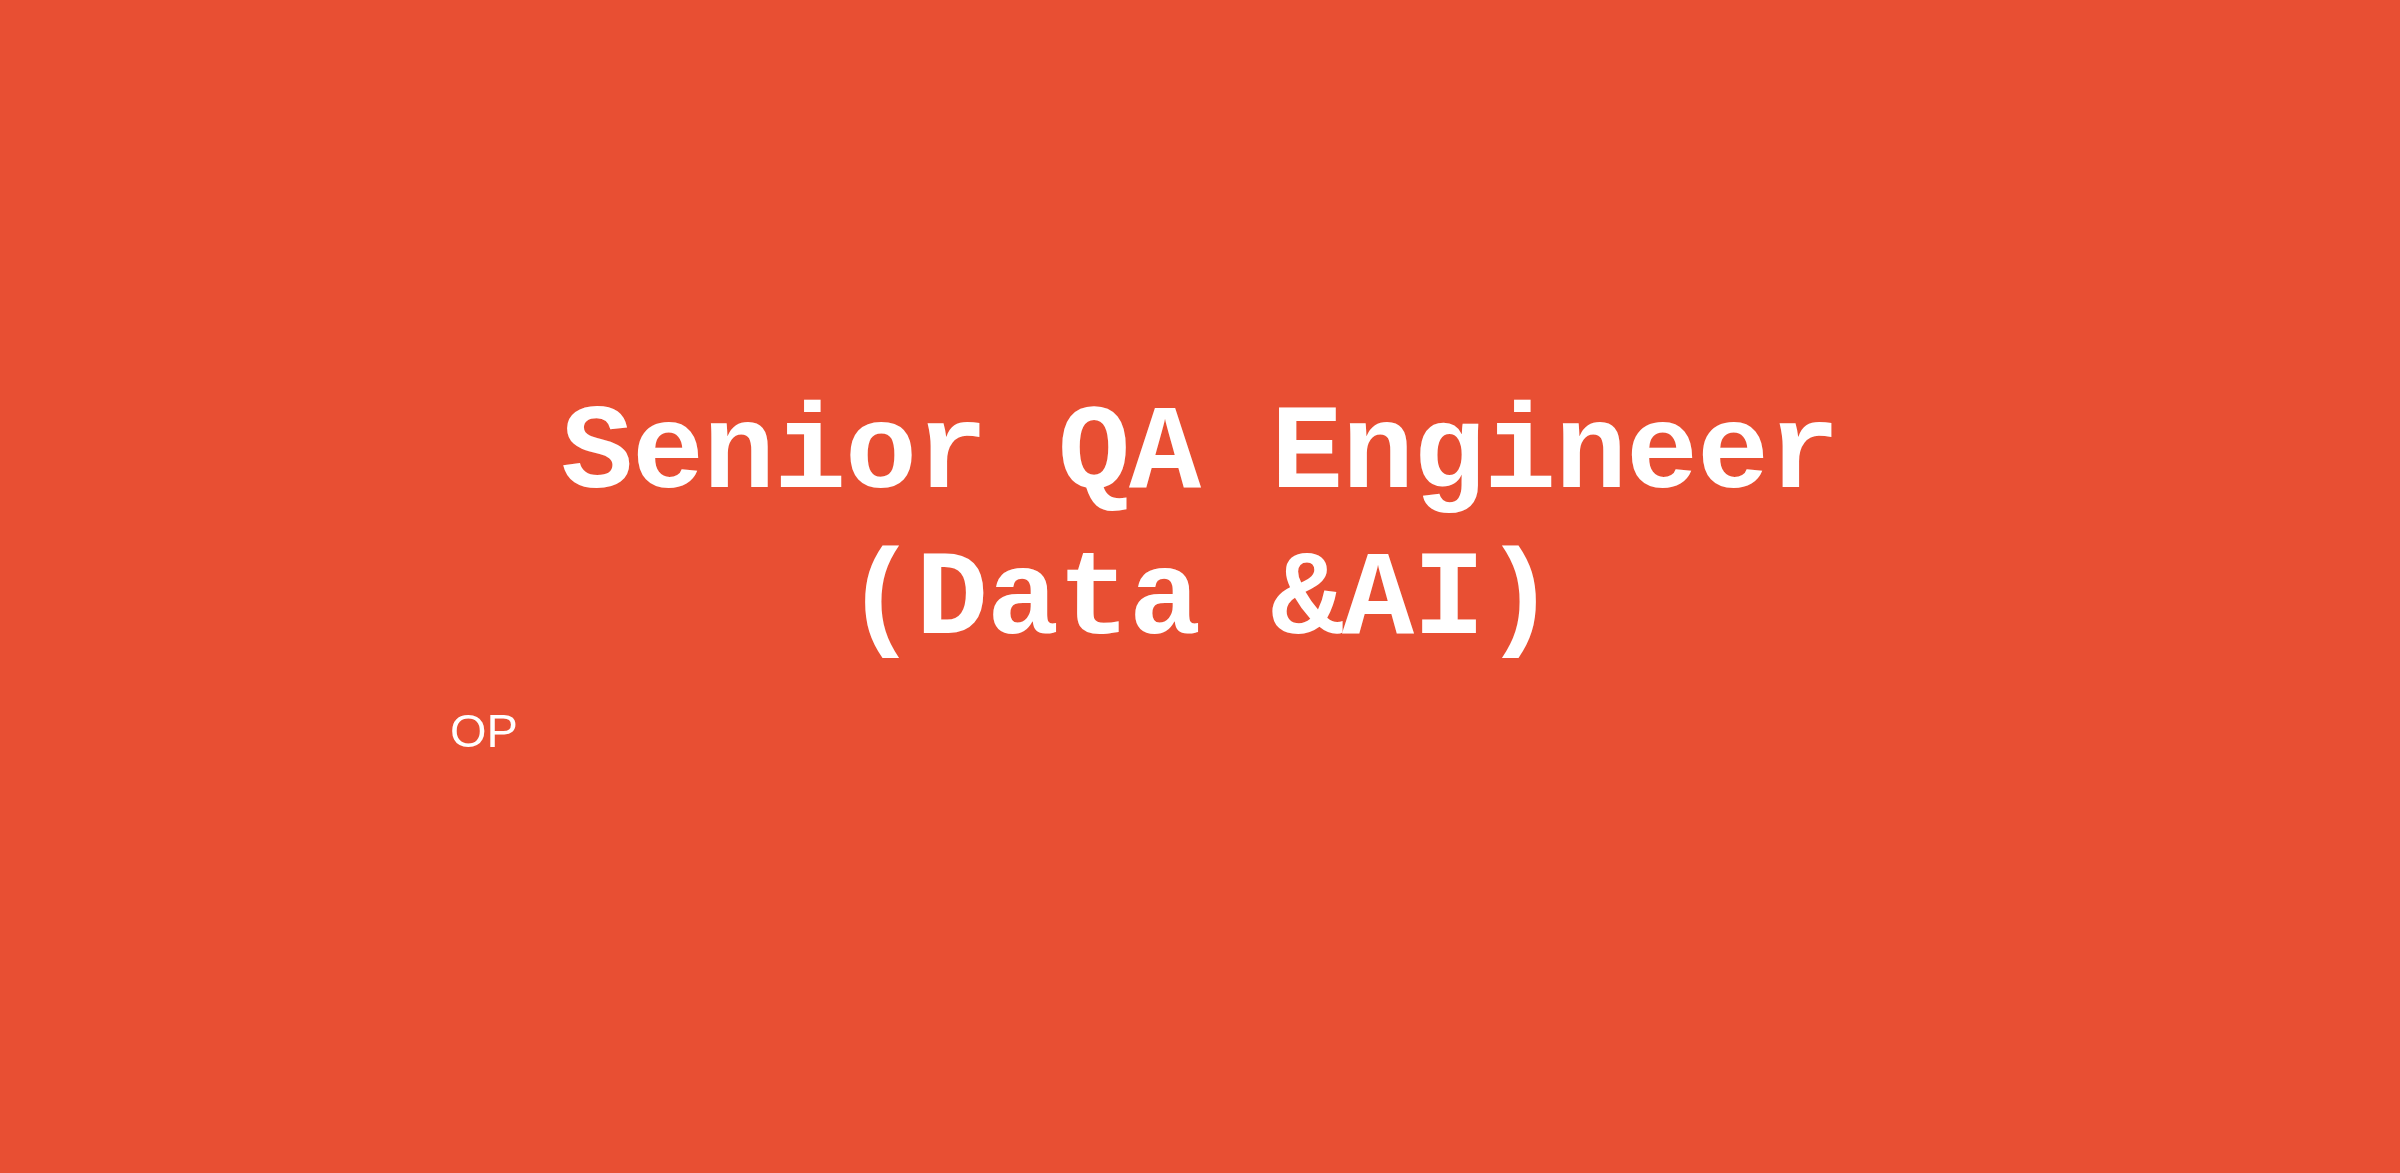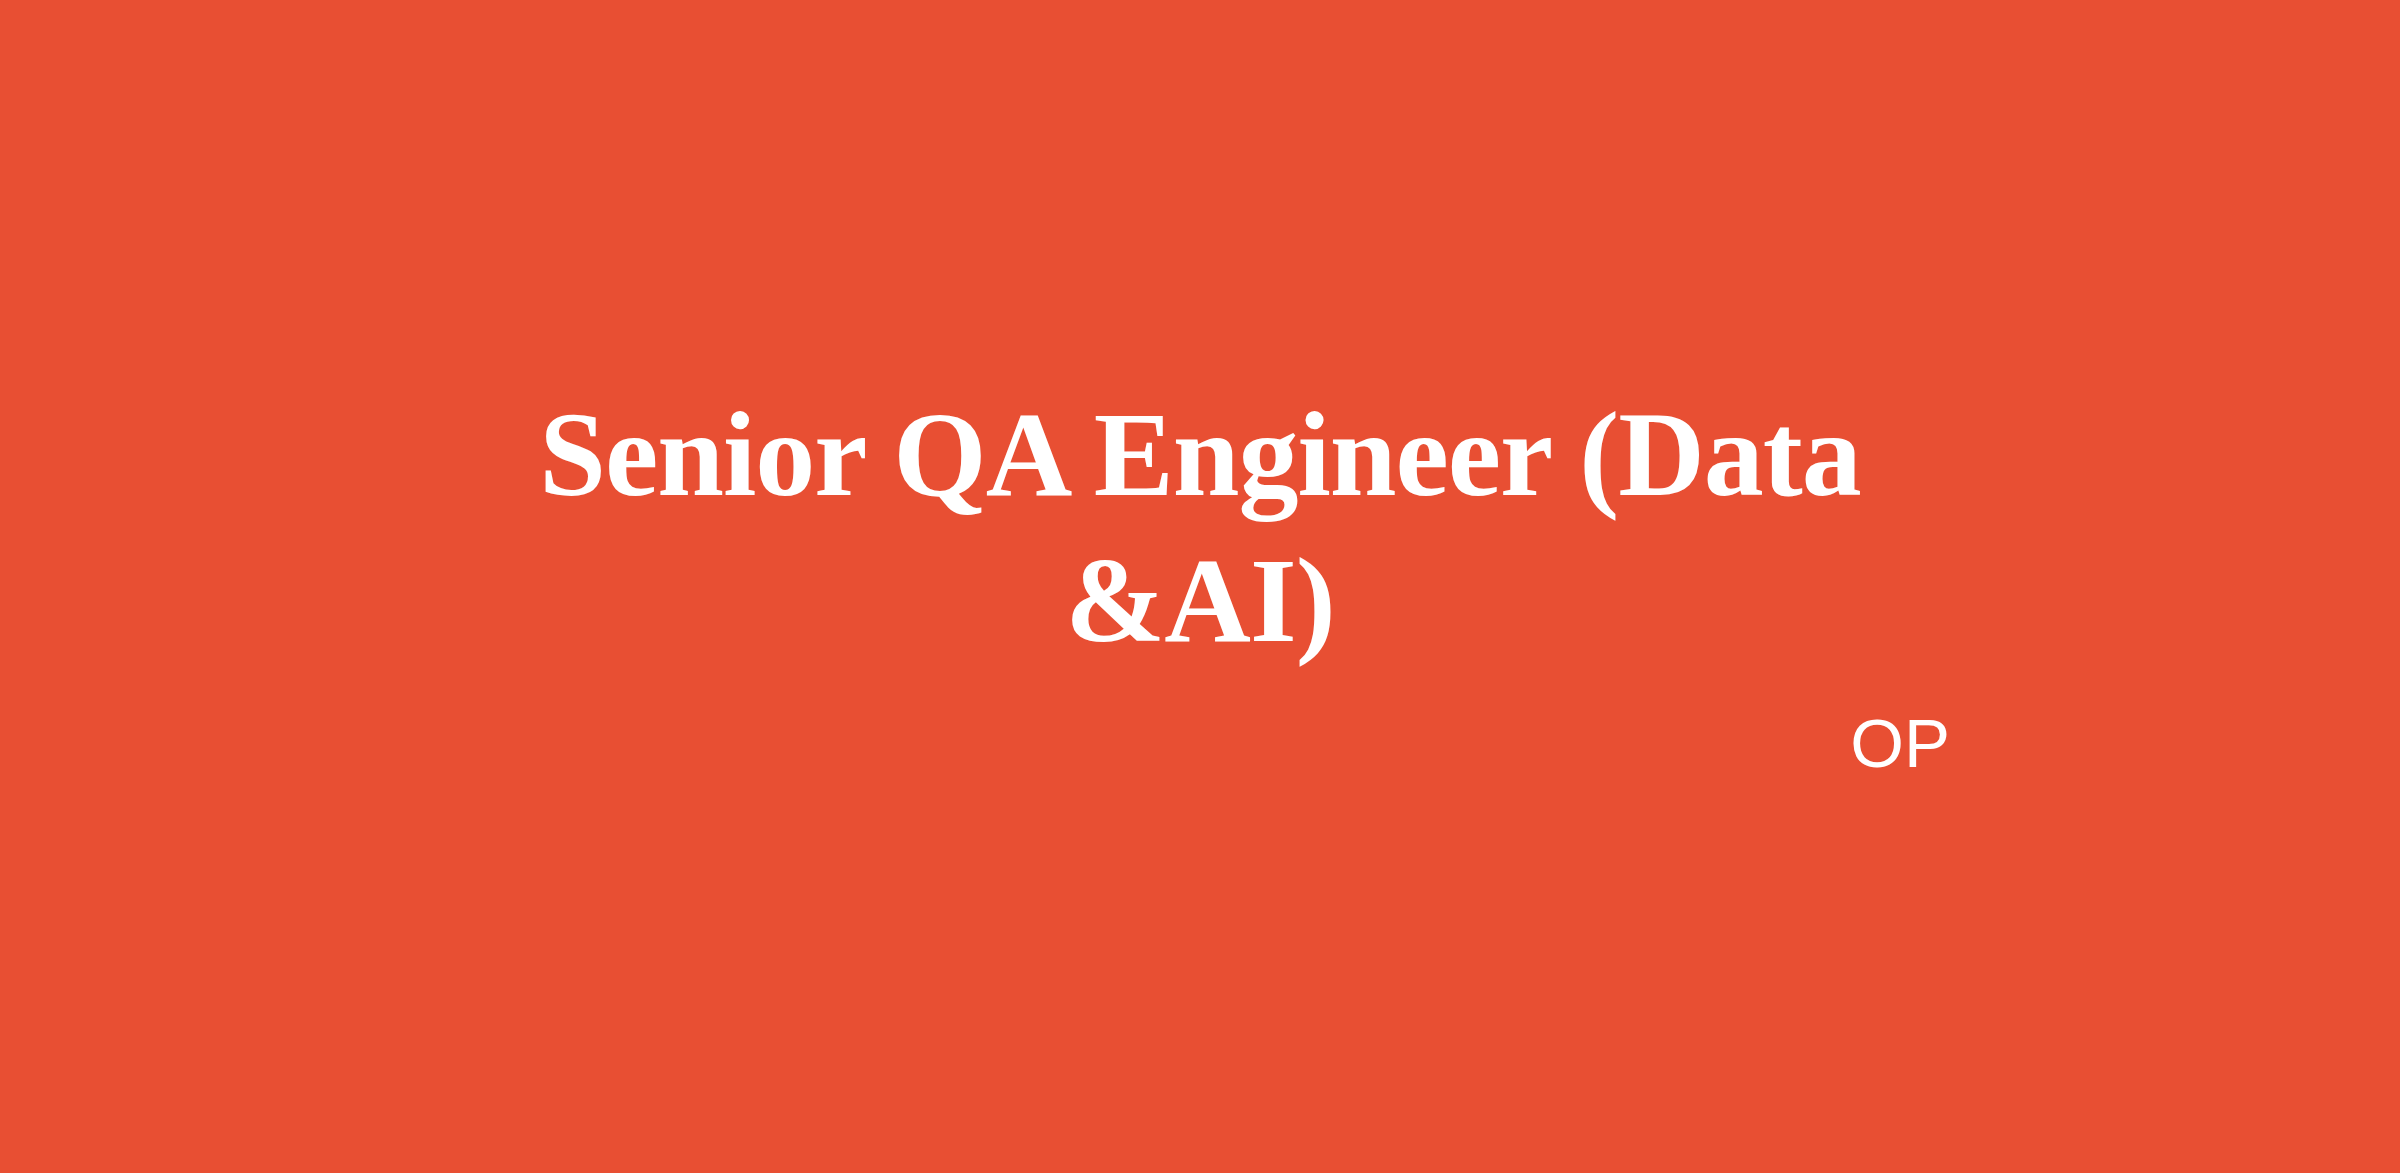--- a/index.html
+++ b/index.html
@@ -33,41 +33,41 @@
     margin-top: 382px;
     display: flex;
     flex-direction: column;
     align-items: center;
     text-align: center;
   }
 
   .hero-title {
     margin: 0;
     width: 100%;
-    font-family: Liberation Serif, serif;
+    font-family: Liberation Mono, monospace;
     font-size: 120px;
     font-weight: 700;
     line-height: 1.22;
     letter-spacing: -1px;
     color: #FFFFFF;
     text-align: center;
     word-wrap: break-word;
   }
 
   .hero-subtitle {
     margin: 0;
     margin-top: 28px;
     width: 100%;
     font-family: "Liberation Sans", sans-serif;
-    font-size: 69px;
+    font-size: 47px;
     font-weight: 400;
     line-height: 1.2;
     letter-spacing: 0px;
     color: #FFFFFF;
-    text-align: right;
+    text-align: left;
   }
 </style>
 </head>
 <body>
 
 <div class="hero">
   <div class="hero-content">
     <h1 class="hero-title">Senior QA Engineer (Data &amp;AI)</h1>
     <div class="hero-subtitle">OP</div>
   </div>

